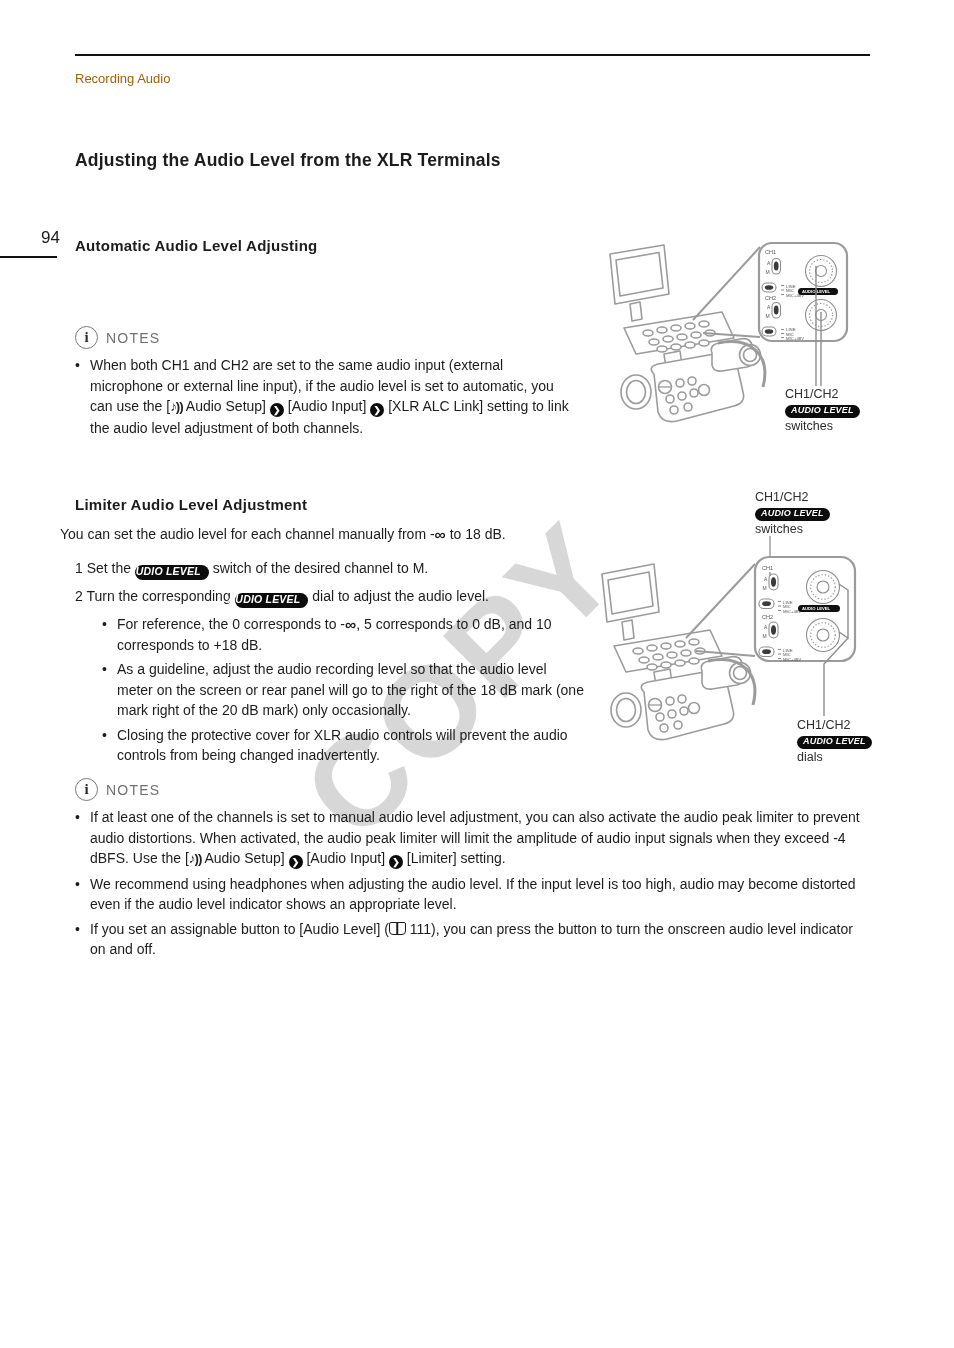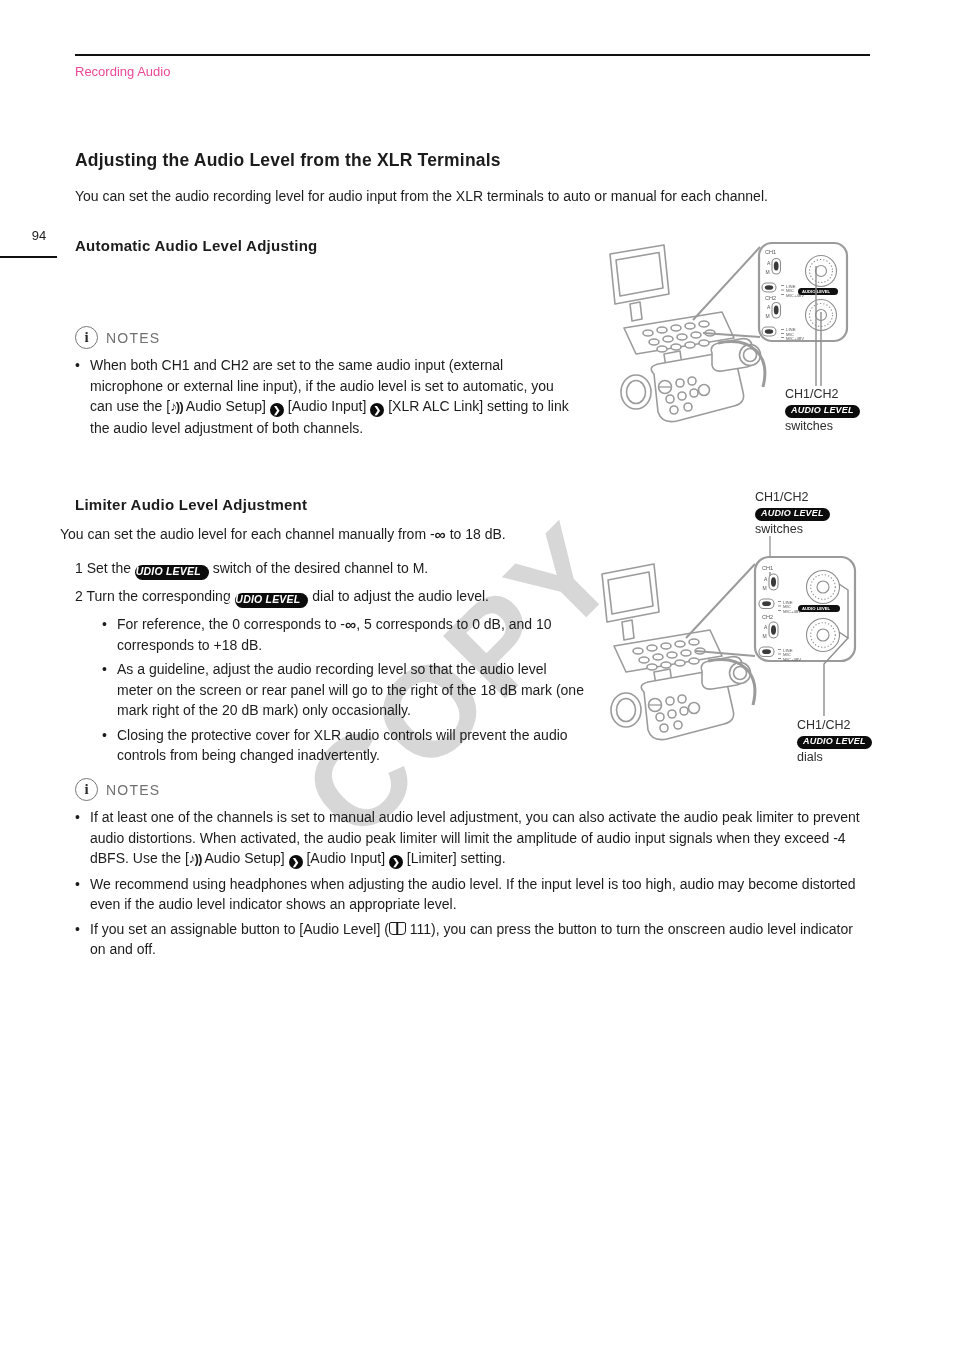--- a/index.html
+++ b/index.html
@@ -4,26 +4,26 @@
 <style>
   html,body{margin:0;padding:0;background:#e8e8e8;}
   .page{
     position:relative;width:954px;height:1348px;background:#ffffff;
     font-family:"Liberation Sans",sans-serif;color:#1c1c1c;overflow:hidden;
     margin:0 auto;
   }
   .abs{position:absolute;}
   
   .rule-top{left:75px;top:54px;width:795px;height:2px;background:#111;}
-  .doc-header{left:75px;top:64px;font-size:13px;color:#ec4899;text-align:center;}
+  .doc-header{left:75px;top:71px;font-size:13px;color:#a16207;text-align:center;}
   
   .main-title{left:75px;top:150px;font-size:17.5px;font-weight:bold;letter-spacing:.2px;}
   .intro{left:75px;top:186px;width:815px;font-size:14px;line-height:20.5px;}
   
-  .page-num{left:18px;top:228px;width:42px;text-align:center;font-size:13px;}
+  .page-num{left:18px;top:228px;width:42px;text-align:right;font-size:17px;}
   .page-num-rule{left:0;top:256px;width:57px;height:1.5px;background:#111;}
   
   .sec-head{font-size:15px;font-weight:bold;letter-spacing:.25px;}
   .body-text{font-size:14px;line-height:20.5px;}
   
   .notes-head{display:flex;align-items:center;gap:8px;}
   .note-icon{width:21px;height:21px;border:1.7px solid #787878;border-radius:50%;
     display:inline-flex;align-items:center;justify-content:center;
     font-family:"Liberation Serif",serif;font-weight:bold;font-size:15px;color:#2b2b2b;}
   .notes-label{font-size:14px;color:#707070;letter-spacing:1.2px;}
@@ -70,21 +70,20 @@
 
   <div class="layer">
 
     <div class="abs rule-top"></div>
     <div class="abs doc-header">Recording Audio</div>
 
     <div class="abs page-num">94</div>
     <div class="abs page-num-rule"></div>
 
     <h1 class="abs main-title" style="margin:0;">Adjusting the Audio Level from the XLR Terminals</h1>
-    <div class="abs intro body-text">You can set the audio recording level for audio input from the XLR terminals to auto or manual for each channel.</div>
 
     <h2 class="abs sec-head" style="left:75px;top:237px;margin:0;">Automatic Audio Level Adjusting</h2>
 
     <div class="abs notes-head" style="left:75px;top:326px;">
       <span class="note-icon">i</span>
       <span class="notes-label">NOTES</span>
     </div>
     <div class="abs body-text" style="left:75px;top:355px;width:497px;">
       <div class="bullet">
         <span class="dot">•</span>

